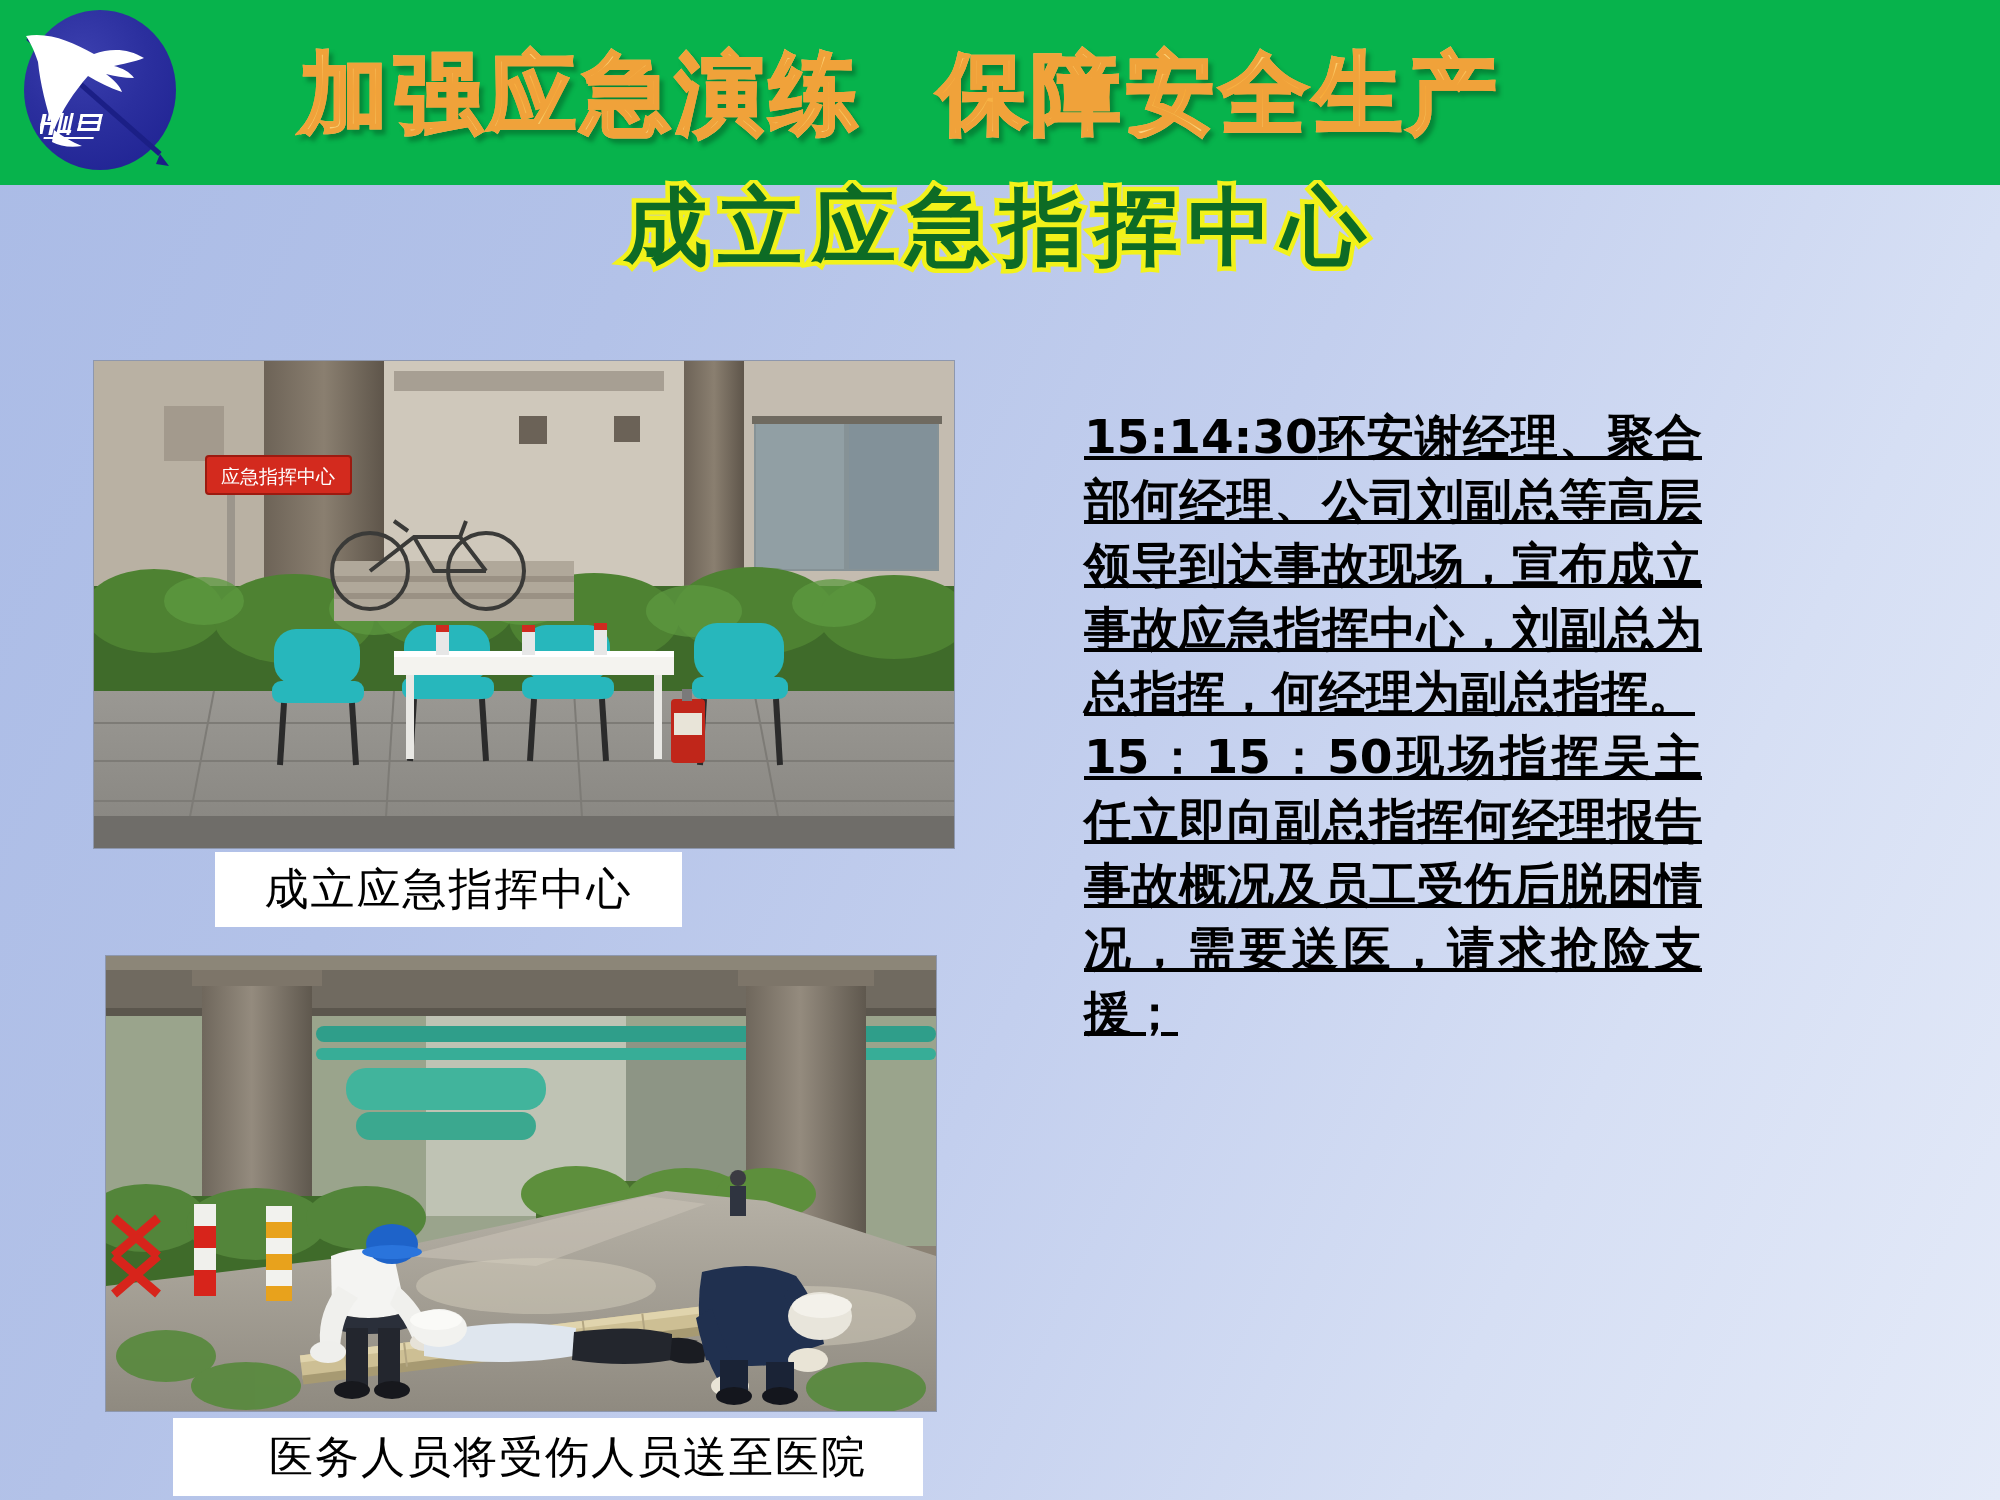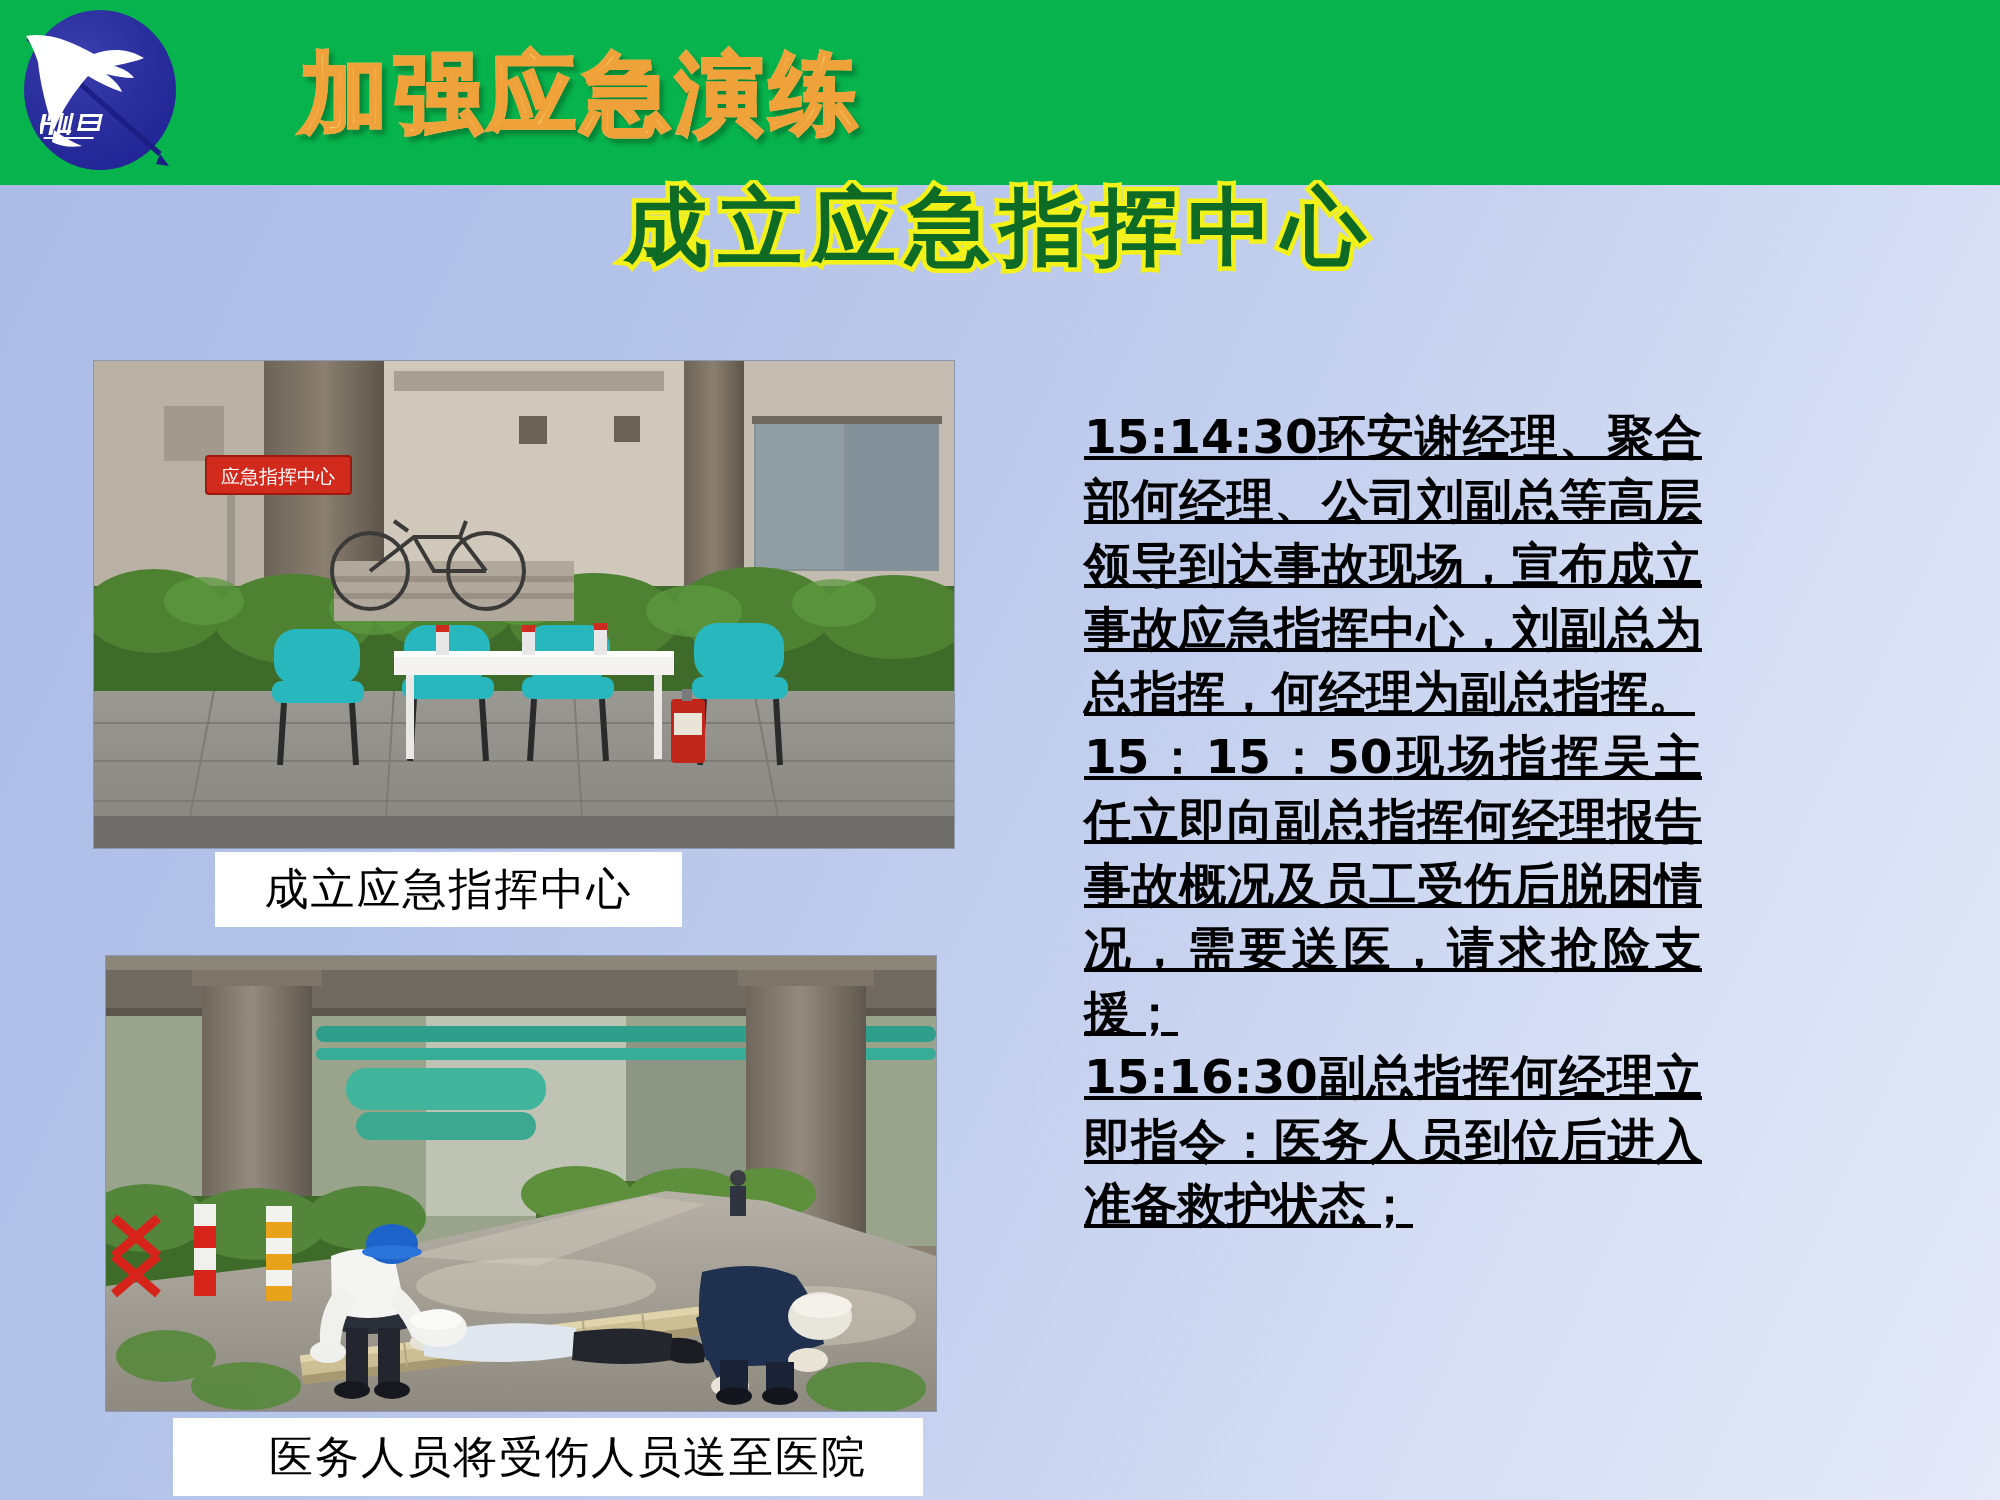--- a/index.html
+++ b/index.html
@@ -117,20 +117,21 @@
               <rect x="42" y="6" width="3" height="17"></rect>
             <rect x="61" y="6" width="3" height="17"></rect>
             <rect x="10" y="29" width="50" height="2"></rect>
           </g>
         </svg>
       </div>
 
       <div id="banner-title">
         <span class="gold">加强应急演练</span>
         <span class="gold-gap"></span>
+        <span class="gold">保障安全生产</span>
       </div>
 
     </div>
   </div>
 
   <div id="slide-title">
     <svg id="slide-title-svg" viewBox="0 0 2000 96">
       <text id="title-text" x="1000" y="76" text-anchor="middle" font-family="DejaVu Sans, Liberation Sans, sans-serif" font-size="84" font-weight="bold" letter-spacing="10" fill="#0d6b25" stroke="#f2f21a" stroke-width="9" paint-order="stroke">成立应急指挥中心</text>
     </svg>
   </div>
@@ -407,18 +408,15 @@
 
   <div id="caption2" class="caption">医务人员将受伤人员送至医院</div>
 
   <div id="body-text">
     <p>
       <span class="tstamp">15:14:30</span><span>环安谢经理、聚合部何经理、公司刘副总等高层领导到达事故现场，宣布成立事故应急指挥中心，刘副总为总指挥，何经理为副总指挥。</span>
     </p>
     <p>
       <span class="tstamp">15：15：50</span><span>现场指挥吴主任立即向副总指挥何经理报告事故概况及员工受伤后脱困情况，需要送医，请求抢险支援；</span>
     </p>
-    <p>
-      <span class="tstamp">15:16:30</span><span>副总指挥何经理立即指令：医务人员到位后进入准备救护状态；</span>
-    </p>
   </div>
 
 </div>
 
 </body></html>

